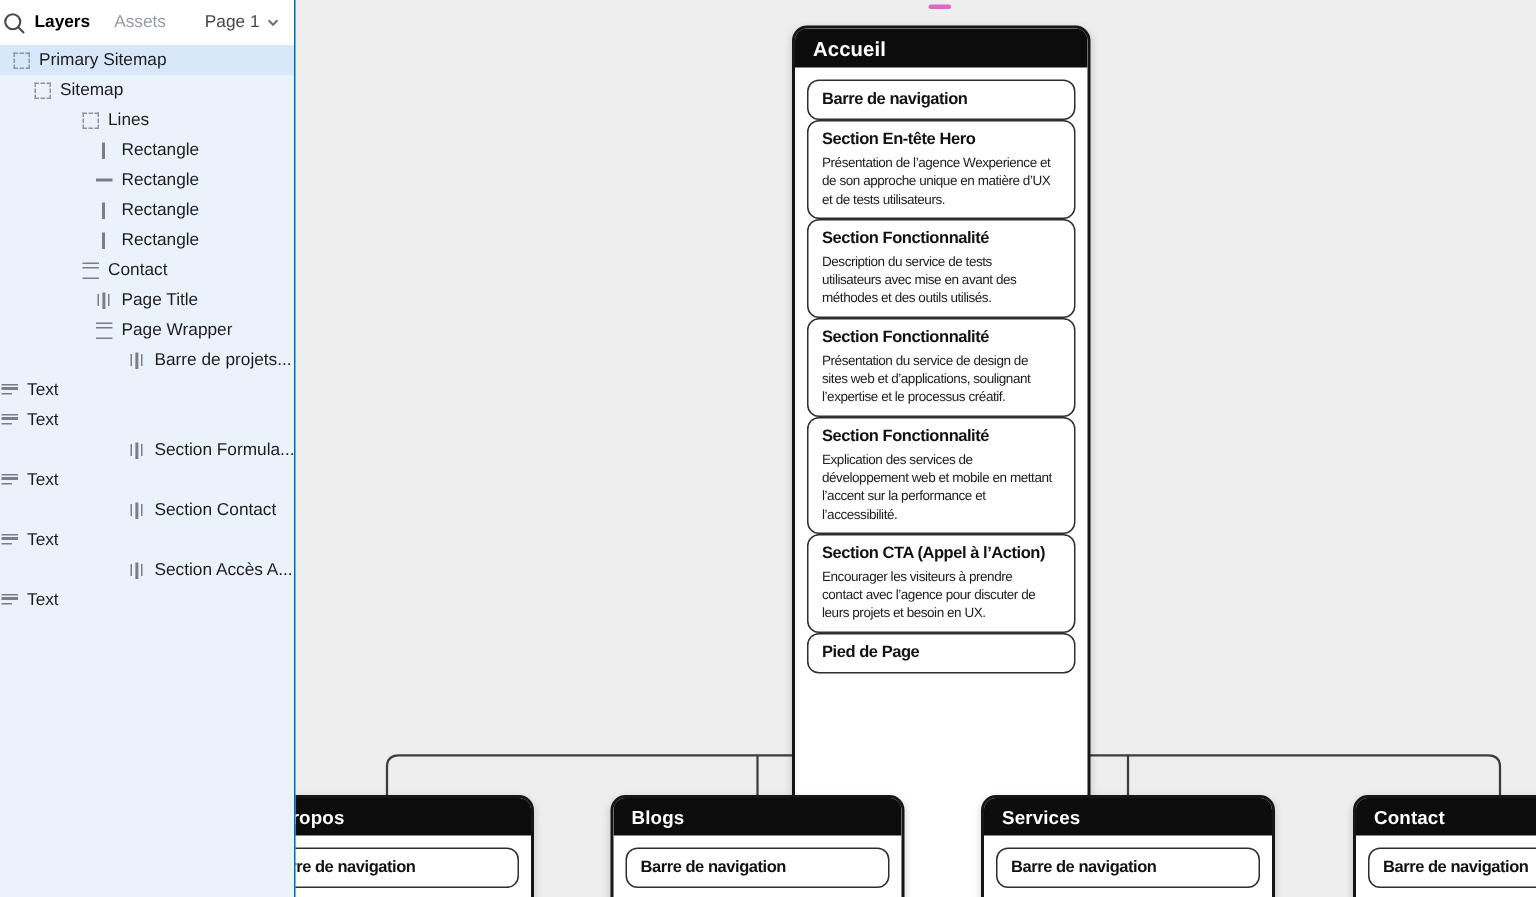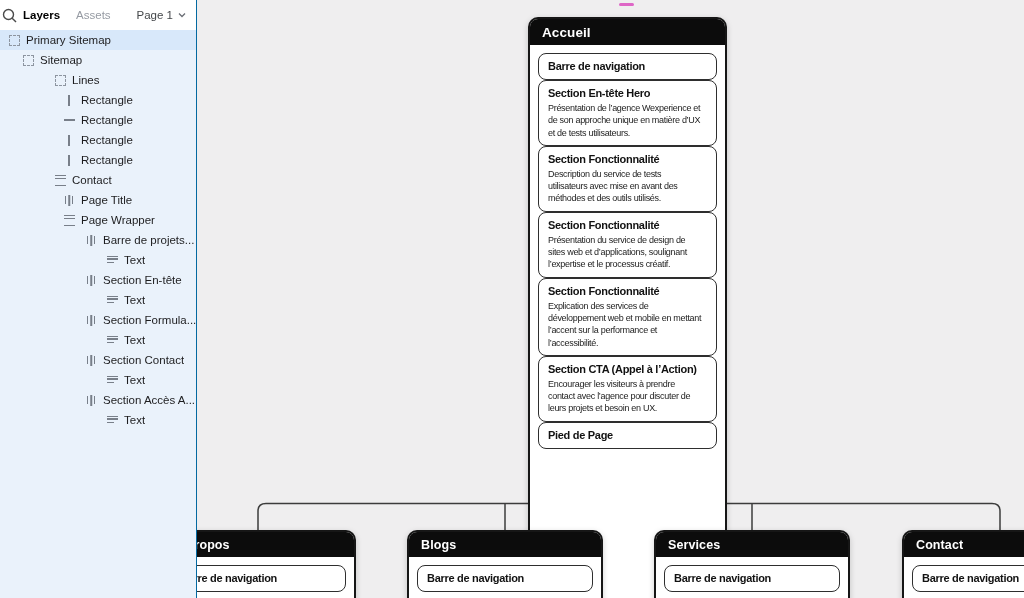--- a/index.html
+++ b/index.html
@@ -40,21 +40,21 @@
   .tab{cursor:default;}
   .tab.active{font-weight:700;color:#000;margin-left:5px;}
   .tab.inactive{color:#969ba3;font-weight:500;margin-left:16px;}
   #page-select{margin-left:auto;margin-right:10px;display:flex;align-items:center;gap:5px;
                color:#44474a;}
   #layers-region{flex:1 1 auto;background:var(--panel-tint,#eaf2fb);overflow:hidden;}
   .layer-row{height:20px;display:flex;align-items:center;font-size:11.5px;color:#1d1d1f;
              box-sizing:border-box;}
   .layer-row.selected{background:var(--row-selected,#d8e8fa);}
   .lvl0{padding-left:8px}.lvl1{padding-left:22px}.lvl2{padding-left:54px}
-  .lvl3{padding-left:63px}.lvl4{padding-left:85px}.lvl5{padding-left:106px}
+  .lvl3{padding-left:63px}.lvl4{padding-left:85px}.lvl5{}
   .licon{flex:0 0 12px;width:12px;height:12px;margin-right:6px;position:relative;
          display:flex;align-items:center;justify-content:center;}
 
   .ic-dashed-frame{width:9px;height:9px;border:1px dashed #8d95a0;}
   .ic-vertical-bar{width:1.5px;height:11px;background:#787f89;}
   .ic-horizontal-bar{width:11px;height:1.5px;background:#787f89;}
   .ic-rows-layout{width:11px;height:9px;border-top:1.5px solid #787f89;
                   border-bottom:1.5px solid #787f89;position:relative;}
   .ic-rows-layout::before{content:"";position:absolute;left:0;top:2.2px;width:11px;height:1.5px;
                   background:#787f89;}
@@ -248,26 +248,20 @@
             <span class="ic-columns-layout"></span>
           </span>
           <span class="label-txt">Barre de projets...</span>
         </div>
         <div class="layer-row lvl5">
           <span class="licon">
             <span class="ic-text-lines"></span>
           </span>
           <span class="label-txt">Text</span>
         </div>
-        <div class="layer-row lvl4">
-          <span class="licon">
-            <span class="ic-columns-layout"></span>
-          </span>
-          <span class="label-txt">Section En-tête</span>
-        </div>
         <div class="layer-row lvl5">
           <span class="licon">
             <span class="ic-text-lines"></span>
           </span>
           <span class="label-txt">Text</span>
         </div>
         <div class="layer-row lvl4">
           <span class="licon">
             <span class="ic-columns-layout"></span>
           </span>

